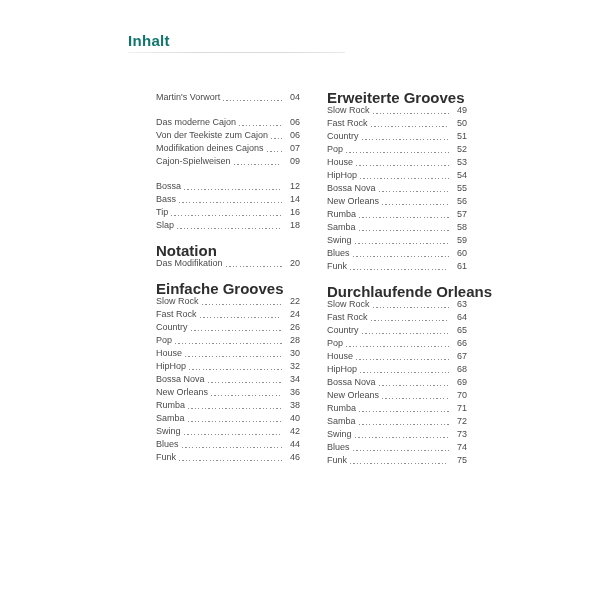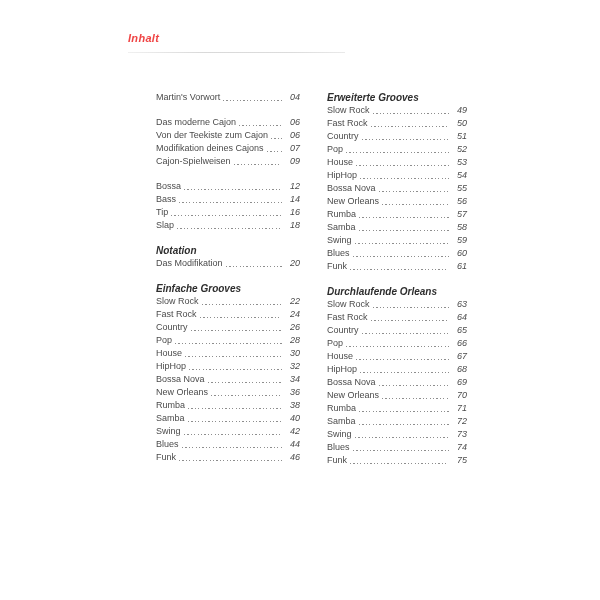--- a/index.html
+++ b/index.html
@@ -13,25 +13,24 @@
     height: 600px;
     background: #ffffff;
     font-family: "Liberation Sans", sans-serif;
     overflow: hidden;
   }
   .page-title {
     position: absolute;
     left: 128px;
     top: 32px;
     margin: 0;
-    font-size: 11px;
+    font-size: 15px;
     font-weight: bold;
     letter-spacing: 0.3px;
-    color: #ef4444;
-    font-style: italic;
+    color: #0f766e;
   }
   .title-rule {
     position: absolute;
     left: 128px;
     top: 52px;
     width: 217px;
     height: 1px;
     background: linear-gradient(to right, #f0f0f0, #d9d9d9 35%, #dcdcdc 75%, #e9e9e9);
   }
   .toc-column {
@@ -40,25 +39,24 @@
     font-size: 9px;
     color: #4b4b4b;
     margin-left: 28px;
   }
   .toc-column-left  { left: 128px; width: 144px; }
   .toc-column-right { left: 299px; width: 140px; }
   .toc-section:not(:first-child) { margin-top: 12px; }
   .toc-header {
     height: 13px;
     line-height: 13px;
-    font-size: 10px;
+    font-size: 15px;
     font-weight: bold;
     color: #2e2e2e;
     white-space: nowrap;
-    font-style: italic;
   }
   .toc-row {
     display: flex;
     height: 13px;
     line-height: 13px;
   }
   .toc-label {
     white-space: nowrap;
     color: #4b4b4b;
   }
@@ -69,21 +67,20 @@
     background-image: repeating-linear-gradient(to right, #8d8d8d 0 1.2px, transparent 1.2px 3.4px);
     background-repeat: no-repeat;
     background-size: 100% 1.2px;
     background-position: 0 9px;
   }
   .toc-page {
     min-width: 15px;
     text-align: right;
     color: #4b4b4b;
     white-space: nowrap;
-    font-style: italic;
   }
 </style>
 </head>
 <body>
 
 <div class="page">
   <h1 class="page-title">Inhalt</h1>
   <div class="title-rule"></div>
   <div class="toc-column toc-column-left">
       <div class="toc-section">

